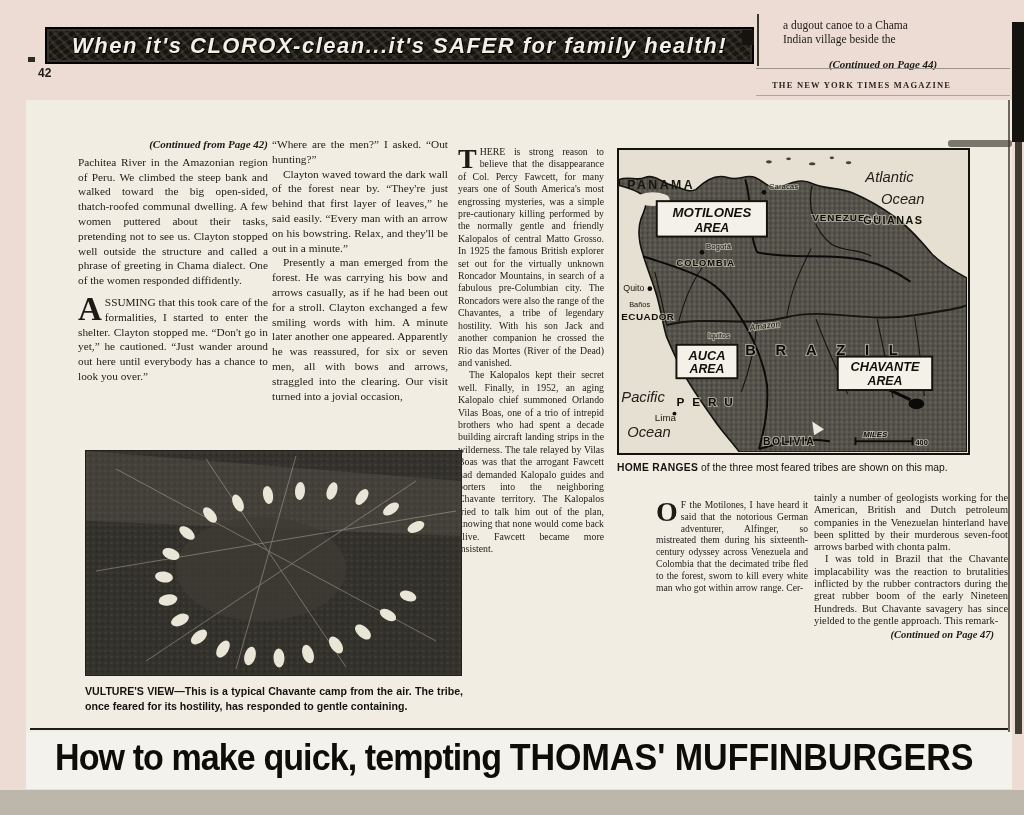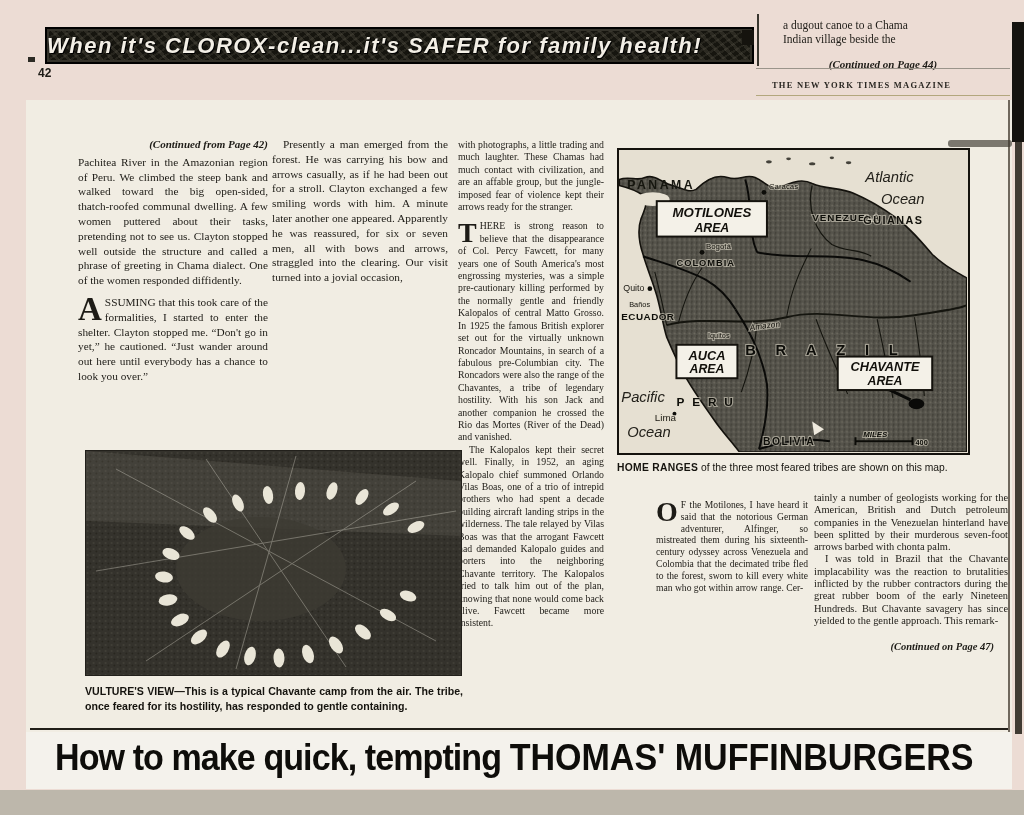--- a/index.html
+++ b/index.html
@@ -10,21 +10,21 @@
   
   .paper-main { left:26px; top:100px; width:986px; height:632px; background:#f1ede3; }
   .paper-bottom { left:26px; top:732px; width:986px; height:57px; background:#f4f2ec; }
 
   
   .clorox { left:45px; top:27px; width:709px; height:37px; background:#16150f;
     border:2px solid #000; box-shadow: inset 0 0 0 2px #34322a;
     background-image:
       repeating-linear-gradient(47deg, rgba(130,124,108,.20) 0 3px, transparent 3px 8px),
       repeating-linear-gradient(-33deg, rgba(150,144,126,.13) 0 2px, transparent 2px 6px);
-    display:flex; align-items:center; }
+    display:flex; align-items:center; justify-content:center; }
   .clorox span { font-family:"Liberation Sans",sans-serif; font-weight:bold; font-style:italic;
     color:#f3efe6; font-size:22px; letter-spacing:1.5px; white-space:nowrap;
     text-shadow:1px 1px 0 #000, 0 0 2px #000; }
 
   
   .corner-frag { left:783px; top:18px; width:200px; font-size:11.5px; line-height:14px; text-align:justify; }
   .corner-frag .cont { font-style:italic; font-weight:bold; text-align:center; font-size:11px; margin-top:11px; }
   .corner-rule { left:756px; top:68px; width:254px; height:1px; background:#9a948a; }
   .corner-vline { left:757px; top:14px; width:2px; height:52px; background:#3a372f; }
   .corner-sq { left:742px; top:30px; width:12px; height:15px; background:#15130e; }
@@ -37,21 +37,21 @@
   
   .col { text-align:justify; }
   .col p { margin:0; }
   .col .gap { height:7px; }
   .c12 { font-size:11.3px; line-height:14.8px; }
   .c3  { font-size:9.8px;  line-height:12.4px; }
   .c4  { font-size:9.6px;  line-height:11.8px; }
   .c5  { font-size:10.4px; line-height:12.3px; }
   .indent { text-indent:11px; }
   .contnote { font-style:italic; font-weight:bold; font-size:11px; text-align:right; margin-bottom:3px; }
-  .contnote5 { font-style:italic; font-weight:bold; font-size:10.5px; text-align:right; margin-top:14px; padding-right:14px; }
+  .contnote5 { font-style:italic; font-weight:bold; font-size:10.5px; text-align:right; margin-top:2px; padding-right:14px; }
   .dropcap { float:left; font-weight:bold; font-size:33px; line-height:25px; margin:2px 3px 0 0; }
   .dropcap.small { font-size:28px; line-height:22px; }
 
   
   .map-box { left:617px; top:148px; width:353px; height:307px; border:2.5px solid #14120d; background:#e6e0d2; }
   .map-caption { left:617px; top:462px; width:476px; font-family:"Liberation Sans",sans-serif;
     font-size:10.3px; color:#16140f; }
   .map-caption b { font-weight:bold; letter-spacing:.3px; }
   svg text { font-family:"Liberation Sans",sans-serif; }
   .halo { paint-order:stroke; stroke:rgba(226,220,204,0.55); stroke-width:2.2px; }
@@ -103,25 +103,26 @@
 <div class="abs left-tick"></div>
 
 <div class="abs col c12" style="left:78px;top:137px;width:190px;height:310px;overflow:hidden;">
   <div class="contnote">(Continued from Page 42)</div>
   <p>Pachitea River in the Amazonian region of Peru. We climbed the steep bank and walked toward the big open-sided, thatch-roofed communal dwelling. A few women puttered about their tasks, pretending not to see us. Clayton stopped well outside the structure and called a phrase of greeting in Chama dialect. One of the women responded diffidently.</p>
   <div class="gap"></div>
   <p><span class="dropcap">A</span><span>SSUMING that this took care of the formalities, I started to enter the shelter. Clayton stopped me. “Don't go in yet,” he cautioned. “Just wander around out here until everybody has a chance to look you over.”</span></p>
 </div>
 
 <div class="abs col c12" style="left:272px;top:137px;width:176px;height:310px;overflow:hidden;">
+  <p>“Where are the men?” I asked. “Out hunting?”</p>
+  <p class="indent">Clayton waved toward the dark wall of the forest near by. “They're just behind that first layer of leaves,” he said easily. “Every man with an arrow on his bowstring. Relax, and they'll be out in a minute.”</p>
   <p class="indent">Presently a man emerged from the forest. He was carrying his bow and arrows casually, as if he had been out for a stroll. Clayton exchanged a few smiling words with him. A minute later another one appeared. Apparently he was reassured, for six or seven men, all with bows and arrows, straggled into the clearing. Our visit turned into a jovial occasion,</p>
 </div>
 
 <div class="abs col c3" style="left:458px;top:139px;width:146px;height:572px;overflow:hidden;">
-  <p>with photographs, a little trading and much laughter. These Chamas had much contact with civilization, and are an affable group, but the jungle-imposed fear of violence kept their arrows ready for the stranger.</p>
   <div class="gap"></div>
   <p><span class="dropcap small">T</span><span>HERE is strong reason to believe that the disappearance of Col. Percy Fawcett, for many years one of South America's most engrossing mysteries, was a simple pre-cautionary killing performed by the normally gentle and friendly Kalopalos of central Matto Grosso. In 1925 the famous British explorer set out for the virtually unknown Roncador Mountains, in search of a fabulous pre-Columbian city. The Roncadors were also the range of the Chavantes, a tribe of legendary hostility. With his son Jack and another companion he crossed the Rio das Mortes (River of the Dead) and vanished.</span></p>
   <p class="indent">The Kalopalos kept their secret well. Finally, in 1952, an aging Kalopalo chief summoned Orlando Vilas Boas, one of a trio of intrepid brothers who had spent a decade building aircraft landing strips in the wilderness. The tale relayed by Vilas Boas was that the arrogant Fawcett had demanded Kalopalo guides and porters into the neighboring Chavante territory. The Kalopalos tried to talk him out of the plan, knowing that none would come back alive. Fawcett became more insistent.</p>
 </div>
 
 <div class="abs col c4" style="left:656px;top:492px;width:152px;height:222px;overflow:hidden;">
   <div class="gap"></div>
   <p><span class="dropcap small">O</span><span>F the Motilones, I have heard it said that the notorious German adventurer, Alfinger, so mistreated them during his sixteenth-century odyssey across Venezuela and Colombia that the decimated tribe fled to the forest, sworn to kill every white man who got within arrow range. Cer-</span></p>
 </div>
 

